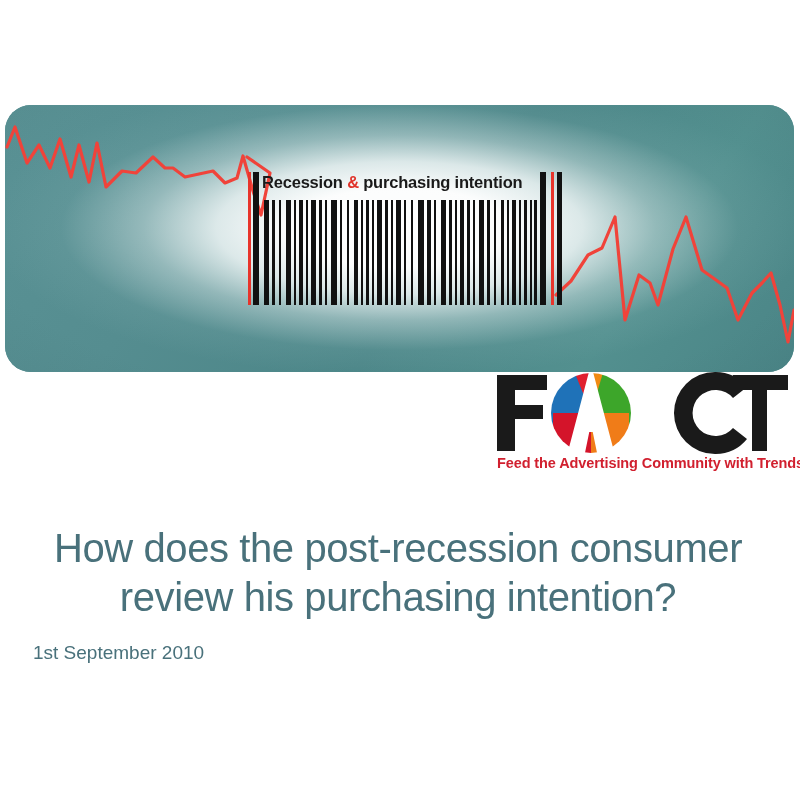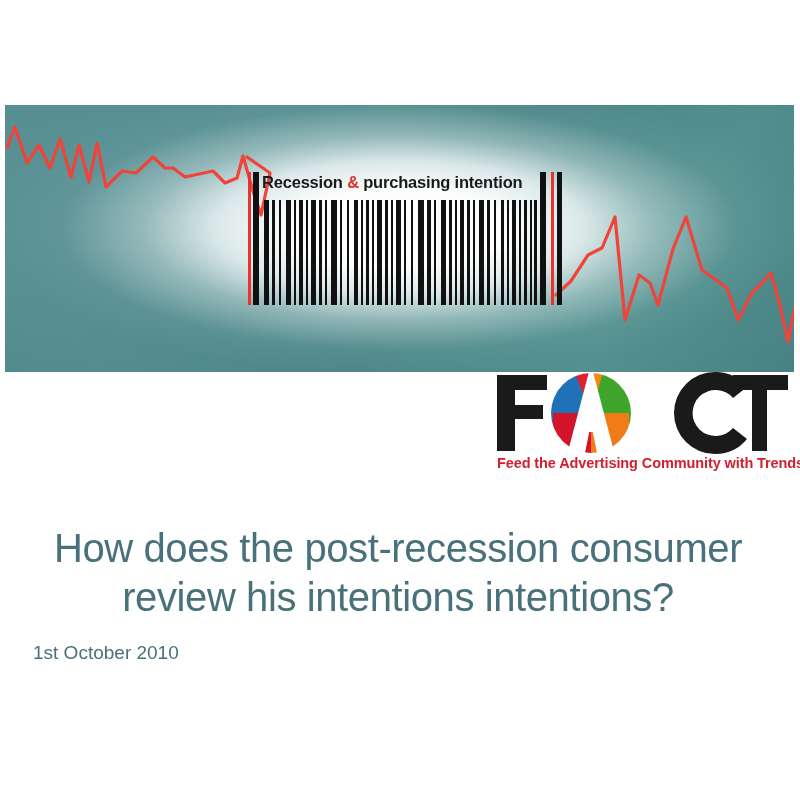--- a/index.html
+++ b/index.html
@@ -15,20 +15,21 @@
     background:#ffffff;
   }
 
   
   .banner {
     position:absolute;
     left:5px; top:105px;
     width:789px; height:267px;
     overflow:hidden;
     background:#4e8a8c;
+    border-radius:26px;
   }
   .banner-bg {
     position:absolute; inset:0;
     background:
       radial-gradient(ellipse 58% 62% at 50% 46%,
         rgba(255,255,255,1) 0%,
         rgba(255,255,255,0.98) 24%,
         rgba(250,253,253,0.82) 40%,
         rgba(226,238,238,0.45) 56%,
         rgba(150,190,191,0.13) 74%,
@@ -222,18 +223,18 @@
       <path d="M222,0 a41,41 0 1,0 0,82 a41,41 0 0,0 32,-15 l-14,-11 a23,23 0 1,1 0,-30 l14,-11 a41,41 0 0,0 -32,-15 Z" fill="#1a1a1a"></path>
 
       <path d="M240,3 L295,3 L295,18 L274,18 L274,79 L259,79 L259,18 L240,18 Z" fill="#1a1a1a"></path>
     </svg>
     <div class="tagline">Feed the Advertising Community with Trends</div>
   </div>
 
   <div class="title-block">
     <div class="slide-title">
       <div>How does the post-recession consumer</div>
-      <div>review his intentions intentions?</div>
+      <div>review his purchasing intention?</div>
     </div>
-    <div class="slide-date">1st October 2010</div>
+    <div class="slide-date">1st September 2010</div>
   </div>
 
 </div>
 
 </body></html>

